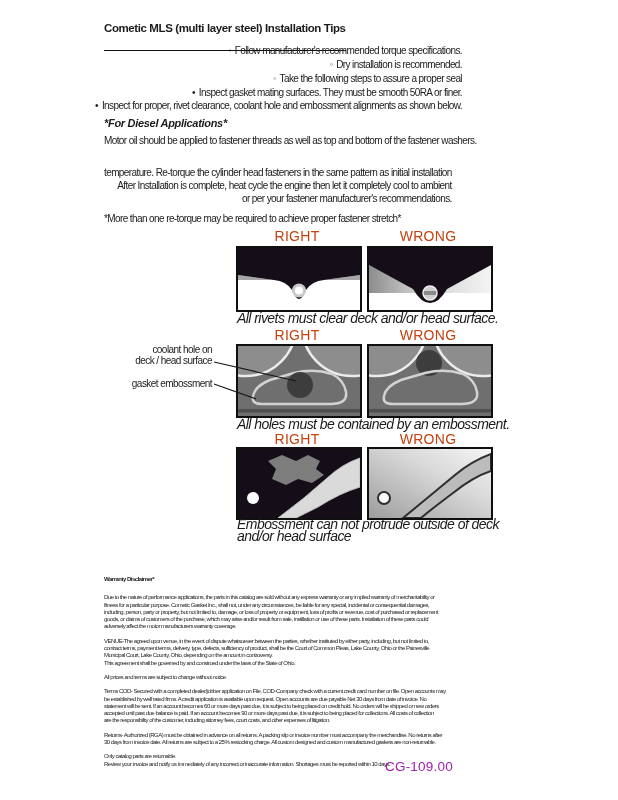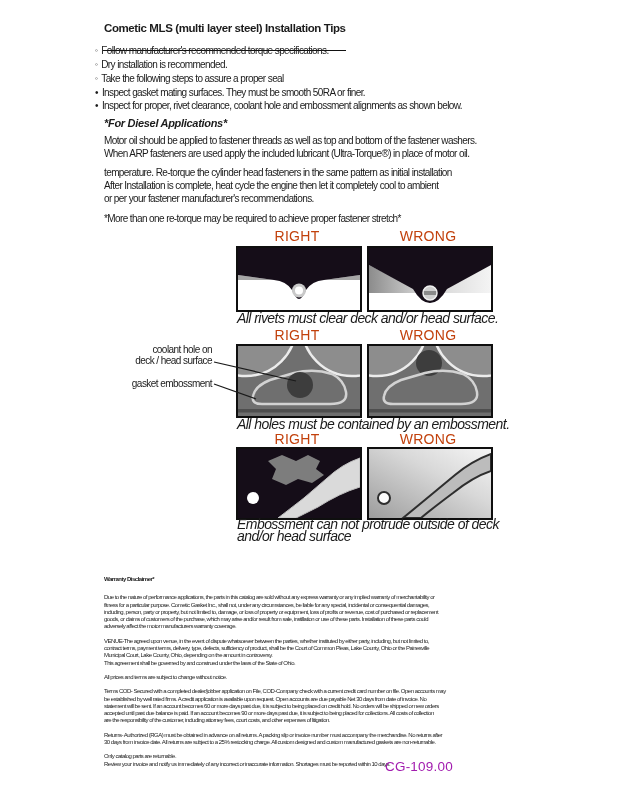--- a/index.html
+++ b/index.html
@@ -1,21 +1,21 @@
 <!DOCTYPE html>
 <html><head>
 <meta charset="utf-8">
 <style>
   html,body{margin:0;padding:0;background:#ffffff;}
   .page{position:relative;width:618px;height:800px;background:#ffffff;overflow:hidden;
         font-family:"Liberation Sans",sans-serif;color:#1b1b1b;}
   .abs{position:absolute;}
   .title{font-weight:bold;font-size:11.5px;letter-spacing:-0.4px;
          border-bottom:1.5px solid #111;padding-bottom:16px;white-space:nowrap;}
-  .body-text{font-size:10px;letter-spacing:-0.6px;line-height:13px;white-space:nowrap;}
+  .body-text{font-size:10px;letter-spacing:-0.6px;line-height:13px;white-space:nowrap;text-align:right;}
   .bullet::before{content:"\25E6";margin-right:4px;font-size:8px;position:relative;top:-1px;}
   .subbullet{}
   .subbullet::before{content:"\2022";margin-right:4px;}
   .heading{font-weight:bold;font-size:11px;letter-spacing:-0.3px;white-space:nowrap;font-style:italic;}
   .dg-label{font-size:14px;letter-spacing:0.3px;color:#c2410c;text-align:center;width:122px;white-space:nowrap;}
   .panel{width:122px;border:2px solid #0f0f0f;line-height:0;background:#fff;}
   .caption{font-size:14px;letter-spacing:-0.55px;line-height:11.5px;white-space:nowrap;font-style:italic;}
   .side-label{font-size:10px;letter-spacing:-0.55px;line-height:11px;text-align:right;width:112px;}
   .leader{pointer-events:none;}
   .disc{font-size:6px;letter-spacing:-0.5px;line-height:7.3px;color:#222;}
@@ -43,21 +43,20 @@
     <div class="subbullet">Inspect gasket mating surfaces.  They must be smooth 50RA or finer.</div>
         <div class="subbullet">Inspect for proper, rivet clearance, coolant hole and embossment alignments as shown below.</div>
       </div>
   </div>
 
   <div class="abs heading" style="left:104px;top:117px">*For Diesel Applications*</div>
 
   <div class="abs body-text" style="left:104px;top:134px">
 
   <div>Motor oil should be applied to fastener threads as well as top and bottom of the fastener washers.</div>
-      <div>When ARP fasteners are used apply the included lubricant (Ultra-Torque®) in place of motor oil.</div>
     </div>
 
   <div class="abs body-text" style="left:104px;top:166px">
 
   <div>temperature. Re-torque the cylinder head fasteners in the same pattern as initial installation</div>
       <div>After Installation is complete, heat cycle the engine then let it completely cool to ambient</div>
       <div>or per your fastener manufacturer's recommendations.</div>
     </div>
 
   <div class="abs body-text" style="left:104px;top:212px">*More than one re-torque may be required to achieve proper fastener stretch*</div>

